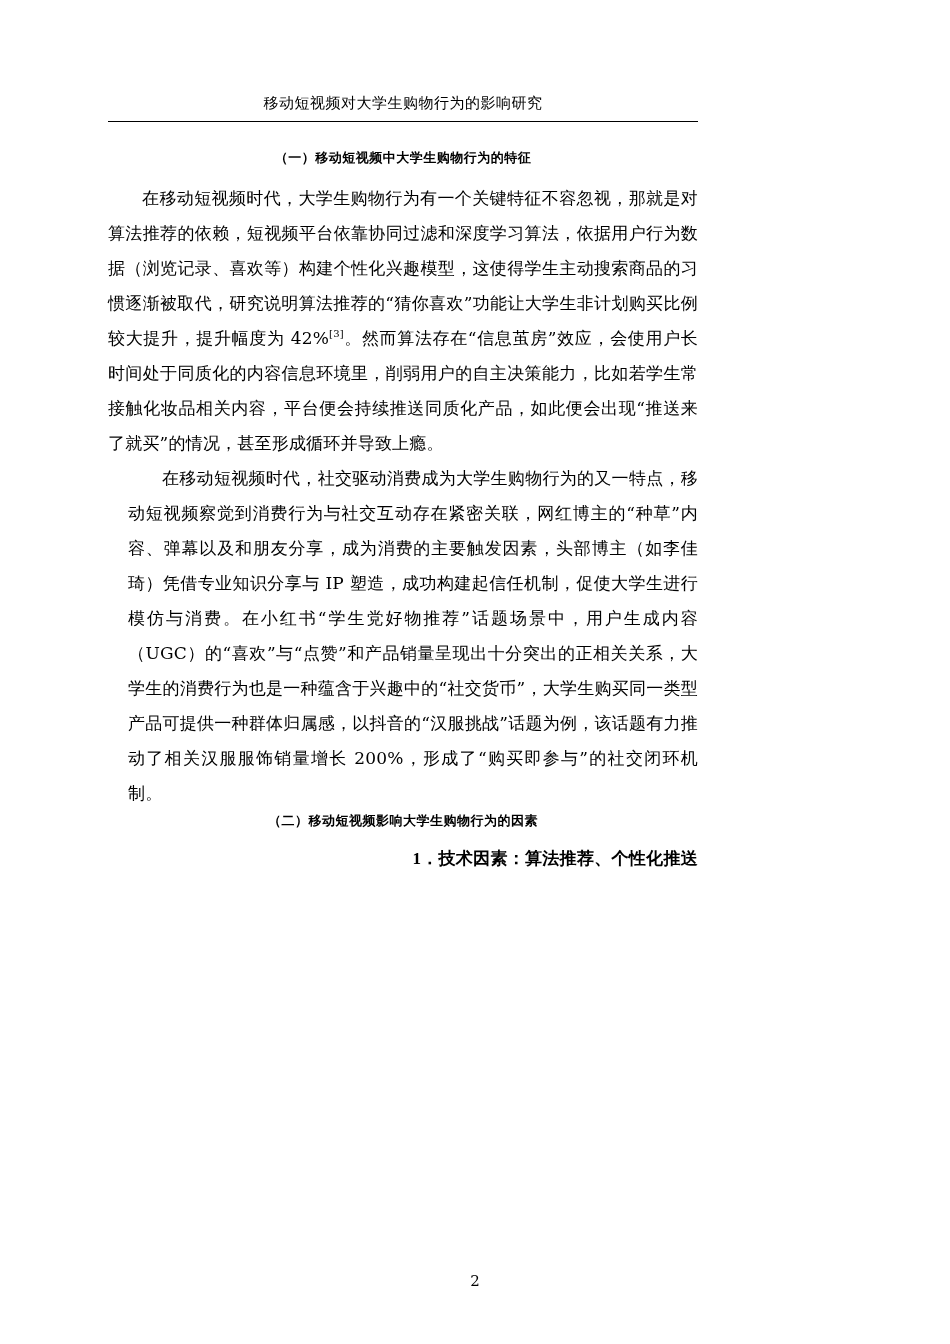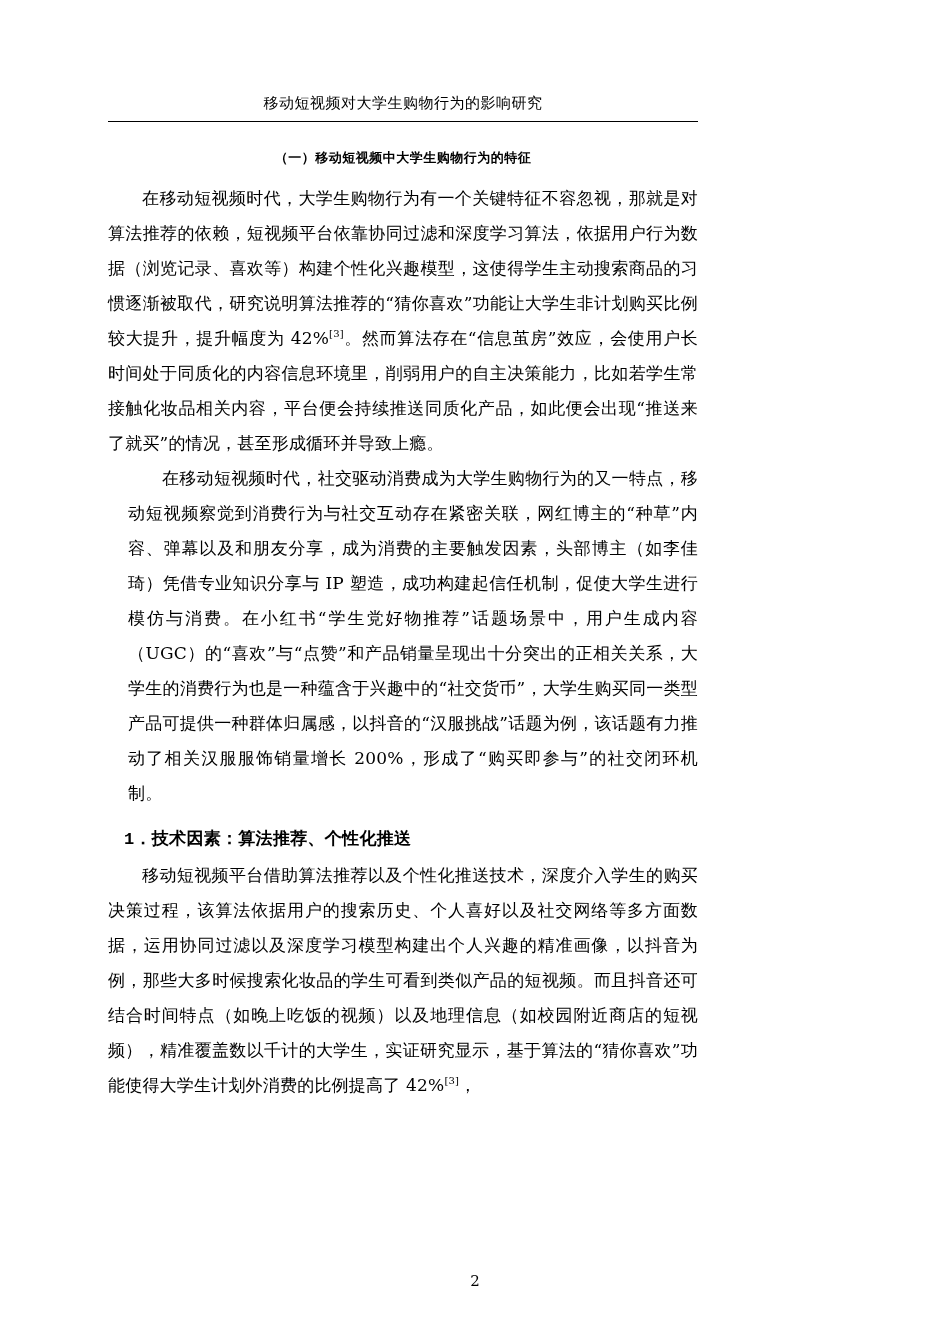--- a/index.html
+++ b/index.html
@@ -46,23 +46,23 @@
     font-weight: bold;
     font-family: "DejaVu Sans", "Liberation Sans", sans-serif;
     text-align: center;
     margin: 0 0 13px 0;
     letter-spacing: 0.5px;
     line-height: 1.5;
   }
   h3.sub-title {
     font-size: 17px;
     font-weight: bold;
-    font-family: Liberation Mono, monospace;
-    text-align: left;
-    margin: 16px 0 6px 16px;
+    font-family: Liberation Serif, serif;
+    text-align: right;
+    margin: 16px 0 6px 0;
     letter-spacing: 0.3px;
     line-height: 1.5;
   }
   p.para {
     font-size: 17px;
     line-height: 2.06;
     text-align: justify;
     text-justify: inter-ideograph;
     margin: 0;
     text-indent: 2em;
@@ -101,24 +101,24 @@
     <div class="header-rule"></div>
   </div>
 
   <div class="content">
 
     <h2 class="section-title">（一）移动短视频中大学生购物行为的特征</h2>
 
     <p class="para">在移动短视频时代，大学生购物行为有一个关键特征不容忽视，那就是对算法推荐的依赖，短视频平台依靠协同过滤和深度学习算法，依据用户行为数据（浏览记录、喜欢等）构建个性化兴趣模型，这使得学生主动搜索商品的习惯逐渐被取代，研究说明算法推荐的“猜你喜欢”功能让大学生非计划购买比例较大提升，提升幅度为 42%<sup>[3]</sup>。然而算法存在“信息茧房”效应，会使用户长时间处于同质化的内容信息环境里，削弱用户的自主决策能力，比如若学生常接触化妆品相关内容，平台便会持续推送同质化产品，如此便会出现“推送来了就买”的情况，甚至形成循环并导致上瘾。</p>
     <p class="para">在移动短视频时代，社交驱动消费成为大学生购物行为的又一特点，移动短视频察觉到消费行为与社交互动存在紧密关联，网红博主的“种草”内容、弹幕以及和朋友分享，成为消费的主要触发因素，头部博主（如李佳琦）凭借专业知识分享与 IP 塑造，成功构建起信任机制，促使大学生进行模仿与消费。在小红书“学生党好物推荐”话题场景中，用户生成内容（UGC）的“喜欢”与“点赞”和产品销量呈现出十分突出的正相关关系，大学生的消费行为也是一种蕴含于兴趣中的“社交货币”，大学生购买同一类型产品可提供一种群体归属感，以抖音的“汉服挑战”话题为例，该话题有力推动了相关汉服服饰销量增长 200%，形成了“购买即参与”的社交闭环机制。</p>
 
+    <h2 class="section-title gap-before">（二）移动短视频影响大学生购物行为的因素</h2>
 
     <h3 class="sub-title">1．技术因素：算法推荐、个性化推送</h3>
 
-    <p class="para">移动短视频平台借助算法推荐以及个性化推送技术，深度介入学生的购买决策过程，该算法依据用户的搜索历史、个人喜好以及社交网络等多方面数据，运用协同过滤以及深度学习模型构建出个人兴趣的精准画像，以抖音为例，那些大多时候搜索化妆品的学生可看到类似产品的短视频。而且抖音还可结合时间特点（如晚上吃饭的视频）以及地理信息（如校园附近商店的短视频），精准覆盖数以千计的大学生，实证研究显示，基于算法的“猜你喜欢”功能使得大学生计划外消费的比例提高了 42%<sup>[3]</sup>，</p>
 
   </div>
 
   <div class="footer">
     <span>2</span>
   </div>
 
 </div>
 
 </body></html>

